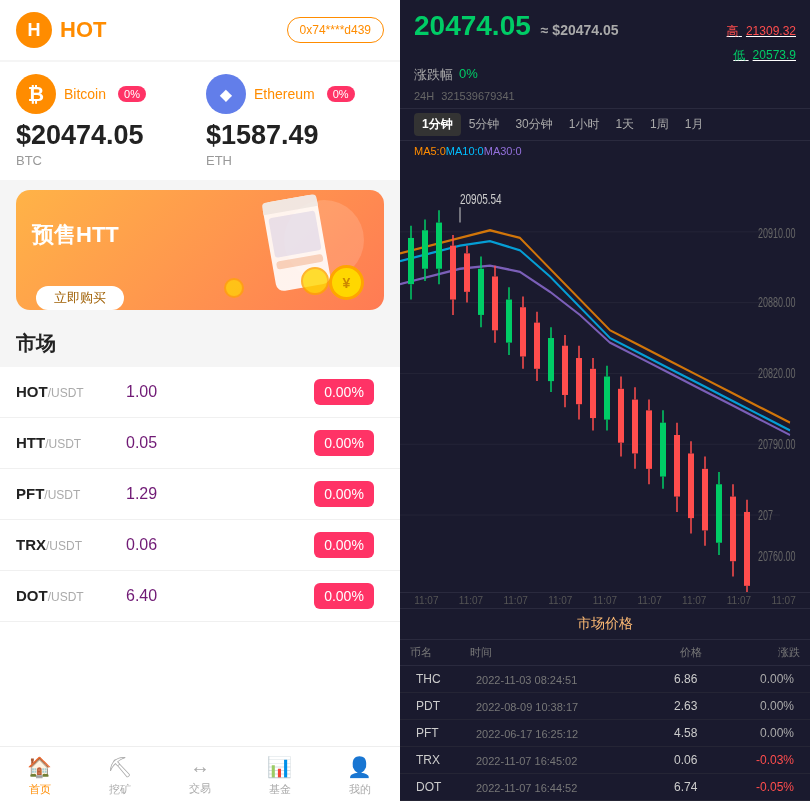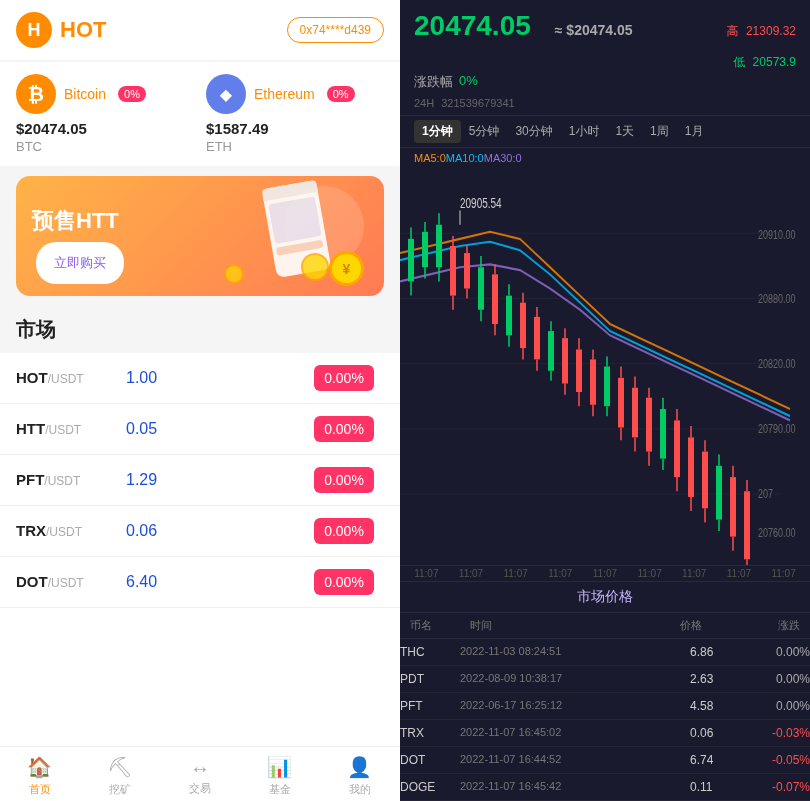--- a/index.html
+++ b/index.html
@@ -17,64 +17,64 @@
     .wallet-badge { background: #fff; border: 1.5px solid #FF8C00; border-radius: 20px; padding: 5px 12px; font-size: 12px; color: #FF8C00; }
 
     
     .crypto-cards { display: flex; gap: 12px; padding: 12px 16px; background: #fff; margin-top: 2px; }
     .crypto-card { flex: 1; background: #fff; border-radius: 8px; }
     .crypto-card-header { display: flex; align-items: center; gap: 8px; margin-bottom: 6px; }
     .crypto-icon-btc { width: 40px; height: 40px; border-radius: 50%; background: #FF8C00; display: flex; align-items: center; justify-content: center; color: #fff; font-size: 20px; font-weight: bold; }
     .crypto-icon-eth { width: 40px; height: 40px; border-radius: 50%; background: #627EEA; display: flex; align-items: center; justify-content: center; color: #fff; font-size: 16px; }
     .crypto-name { font-size: 14px; color: #FF8C00; font-weight: 500; }
     .crypto-badge { background: #FF3366; color: #fff; font-size: 11px; padding: 2px 6px; border-radius: 10px; margin-left: 4px; }
-    .crypto-price { font-size: 15px; font-weight: bold; color: #222; margin-bottom: 2px; }
+    .crypto-price { font-size: 27px; font-weight: bold; color: #222; margin-bottom: 2px; }
     .crypto-symbol { font-size: 13px; color: #999; }
 
     
     .banner { margin: 10px 16px; border-radius: 14px; background: linear-gradient(135deg, #FFB347, #FF7B54); height: 120px; position: relative; overflow: hidden; display: flex; align-items: center; padding: 16px; }
-    .banner-btn { position: absolute; left: 20px; bottom: 12px; background: #fff; border-radius: 20px; padding: 12px 18px; font-size: 13px; color: #8b5cf6; font-weight: 500; border: none; cursor: pointer; z-index: 2; }
+    .banner-btn { position: absolute; left: 20px; bottom: 0; background: #fff; border-radius: 20px; padding: 3px 18px; font-size: 13px; color: #a16207; font-weight: 500; border: none; cursor: pointer; z-index: 2; }
     
     .banner-circle { position: absolute; right: 20px; top: 10px; width: 80px; height: 80px; border-radius: 50%; background: rgba(255,255,255,0.15); }
     .banner-phone { position: absolute; right: 60px; top: 8px; width: 55px; height: 90px; background: #fff; border-radius: 8px; opacity: 0.9; transform: rotate(-10deg); }
     .banner-coin { position: absolute; right: 20px; bottom: 10px; width: 35px; height: 35px; border-radius: 50%; background: #FFD700; border: 3px solid #FFA500; }
     .banner-coin2 { position: absolute; right: 55px; bottom: 15px; width: 28px; height: 28px; border-radius: 50%; background: #FFD700; border: 2px solid #FFA500; opacity: 0.8; }
 
     
     .market-section { padding: 10px 16px 4px; background: #f5f5f5; }
     .market-title { font-size: 20px; font-weight: bold; color: #222; margin-bottom: 6px; }
 
     .market-list { background: #fff; flex: 1; overflow-y: auto; }
     .market-item { display: flex; align-items: center; padding: 12px 16px; border-bottom: 1px solid #f0f0f0; }
     .market-name { width: 110px; }
     .market-name-main { font-size: 15px; font-weight: bold; color: #222; }
     .market-name-sub { font-size: 12px; color: #aaa; }
-    .market-price { flex: 1; font-size: 16px; color: #1d4ed8; font-weight: 500; }
+    .market-price { flex: 1; font-size: 16px; color: #701a75; font-weight: 500; }
     .market-change { width: 80px; text-align: center; }
     .change-badge { background: #FF3366; color: #fff; border-radius: 6px; padding: 5px 10px; font-size: 14px; font-weight: 500; display: inline-block; }
 
     
     .bottom-nav { display: flex; background: #fff; border-top: 1px solid #eee; padding: 8px 0 4px; }
     .nav-item { flex: 1; display: flex; flex-direction: column; align-items: center; gap: 3px; cursor: pointer; }
     .nav-icon { font-size: 20px; color: #aaa; }
     .nav-icon.active { color: #FF8C00; }
     .nav-label { font-size: 11px; color: #aaa; }
     .nav-label.active { color: #FF8C00; }
 
     
     .right-panel { width: 410px; height: 801px; background: #1a1a2e; display: flex; flex-direction: column; color: #fff; overflow: hidden; }
 
     
     .price-header { padding: 10px 14px 6px; border-bottom: 1px solid #2a2a3e; }
-    .price-main { font-size: 28px; font-weight: bold; color: #00CC66; display: flex; align-items: baseline; gap: 24px; }
+    .price-main { font-size: 28px; font-weight: bold; color: #00CC66; display: flex; align-items: baseline; gap: 10px; }
     .price-approx { font-size: 14px; color: #aaa; }
     .price-row2 { display: flex; align-items: center; justify-content: space-between; margin-top: 2px; }
     .price-change-label { font-size: 13px; color: #aaa; }
     .price-change-val { font-size: 13px; color: #00CC66; }
-    .price-highs { display: flex; flex-direction: column; align-items: flex-end; gap: 14px; }
+    .price-highs { display: flex; flex-direction: column; align-items: flex-end; gap: 7px; text-decoration: underline; }
     .price-high { font-size: 12px; color: #aaa; }
     .price-high span { color: #ff4d4d; }
     .price-low span { color: #00CC66; }
     .price-low { font-size: 12px; color: #aaa; }
     .volume-row { font-size: 11px; color: #666; margin-top: 6px; }
 
     
     .time-tabs { display: flex; gap: 0; padding: 4px 14px; border-bottom: 1px solid #2a2a3e; }
     .time-tab { font-size: 12px; color: #aaa; padding: 3px 8px; cursor: pointer; border-radius: 4px; }
     .time-tab.active { color: #fff; background: #333; font-weight: bold; }
@@ -87,28 +87,28 @@
 
     
     .chart-area { flex: 1; position: relative; background: #1a1a2e; overflow: hidden; }
     .chart-svg { width: 100%; height: 100%; }
 
     
     .chart-time-axis { display: flex; justify-content: space-around; padding: 2px 4px; font-size: 10px; color: #555; border-top: 1px solid #2a2a3e; }
 
     
     .market-table-section { background: #1a1a2e; border-top: 1px solid #2a2a3e; }
-    .market-table-title { text-align: center; padding: 6px; font-size: 14px; color: #c4b5fd; border-bottom: 1px solid #2a2a3e; }
+    .market-table-title { text-align: center; padding: 6px; font-size: 14px; color: #fdba74; border-bottom: 1px solid #2a2a3e; }
     .market-table-header { display: flex; padding: 5px 10px; font-size: 11px; color: #777; border-bottom: 1px solid #2a2a3e; }
     .market-table-header .col-coin { width: 60px; }
     .market-table-header .col-time { flex: 1; }
     .market-table-header .col-price { width: 60px; }
     .market-table-header .col-change { width: 60px; text-align: right; }
     .market-table-body { overflow-y: auto; max-height: 200px; }
-    .market-table-row { display: flex; padding: 6px 0; border-bottom: 1px solid #252535; align-items: flex-start; font-size: 12px; }
+    .market-table-row { display: flex; padding: 6px 16px; border-bottom: 1px solid #252535; align-items: flex-end; font-size: 12px; }
     .market-table-row .col-coin { width: 60px; color: #ccc; font-weight: 500; }
     .market-table-row .col-time { flex: 1; color: #777; font-size: 11px; }
     .market-table-row .col-price { width: 60px; color: #ccc; }
     .market-table-row .col-change { width: 60px; text-align: right; }
     .market-table-row .col-change.down { color: #ff4d4d; }
     .market-table-row .col-change.neutral { color: #aaa; }
   </style>
 </head>
 <body>
 
@@ -453,21 +453,15 @@
       <div class="col-time">2022-11-07 16:45:02</div>
       <div class="col-price">0.06</div>
       <div class="col-change down">-0.03%</div>
     </div>
         <div class="market-table-row">
       <div class="col-coin">DOT</div>
       <div class="col-time">2022-11-07 16:44:52</div>
       <div class="col-price">6.74</div>
       <div class="col-change down">-0.05%</div>
     </div>
-        <div class="market-table-row">
-      <div class="col-coin">DOGE</div>
-      <div class="col-time">2022-11-07 16:45:42</div>
-      <div class="col-price">0.11</div>
-      <div class="col-change down">-0.07%</div>
-    </div>
       </div>
   </div>
 </div>
 
 </body></html>

